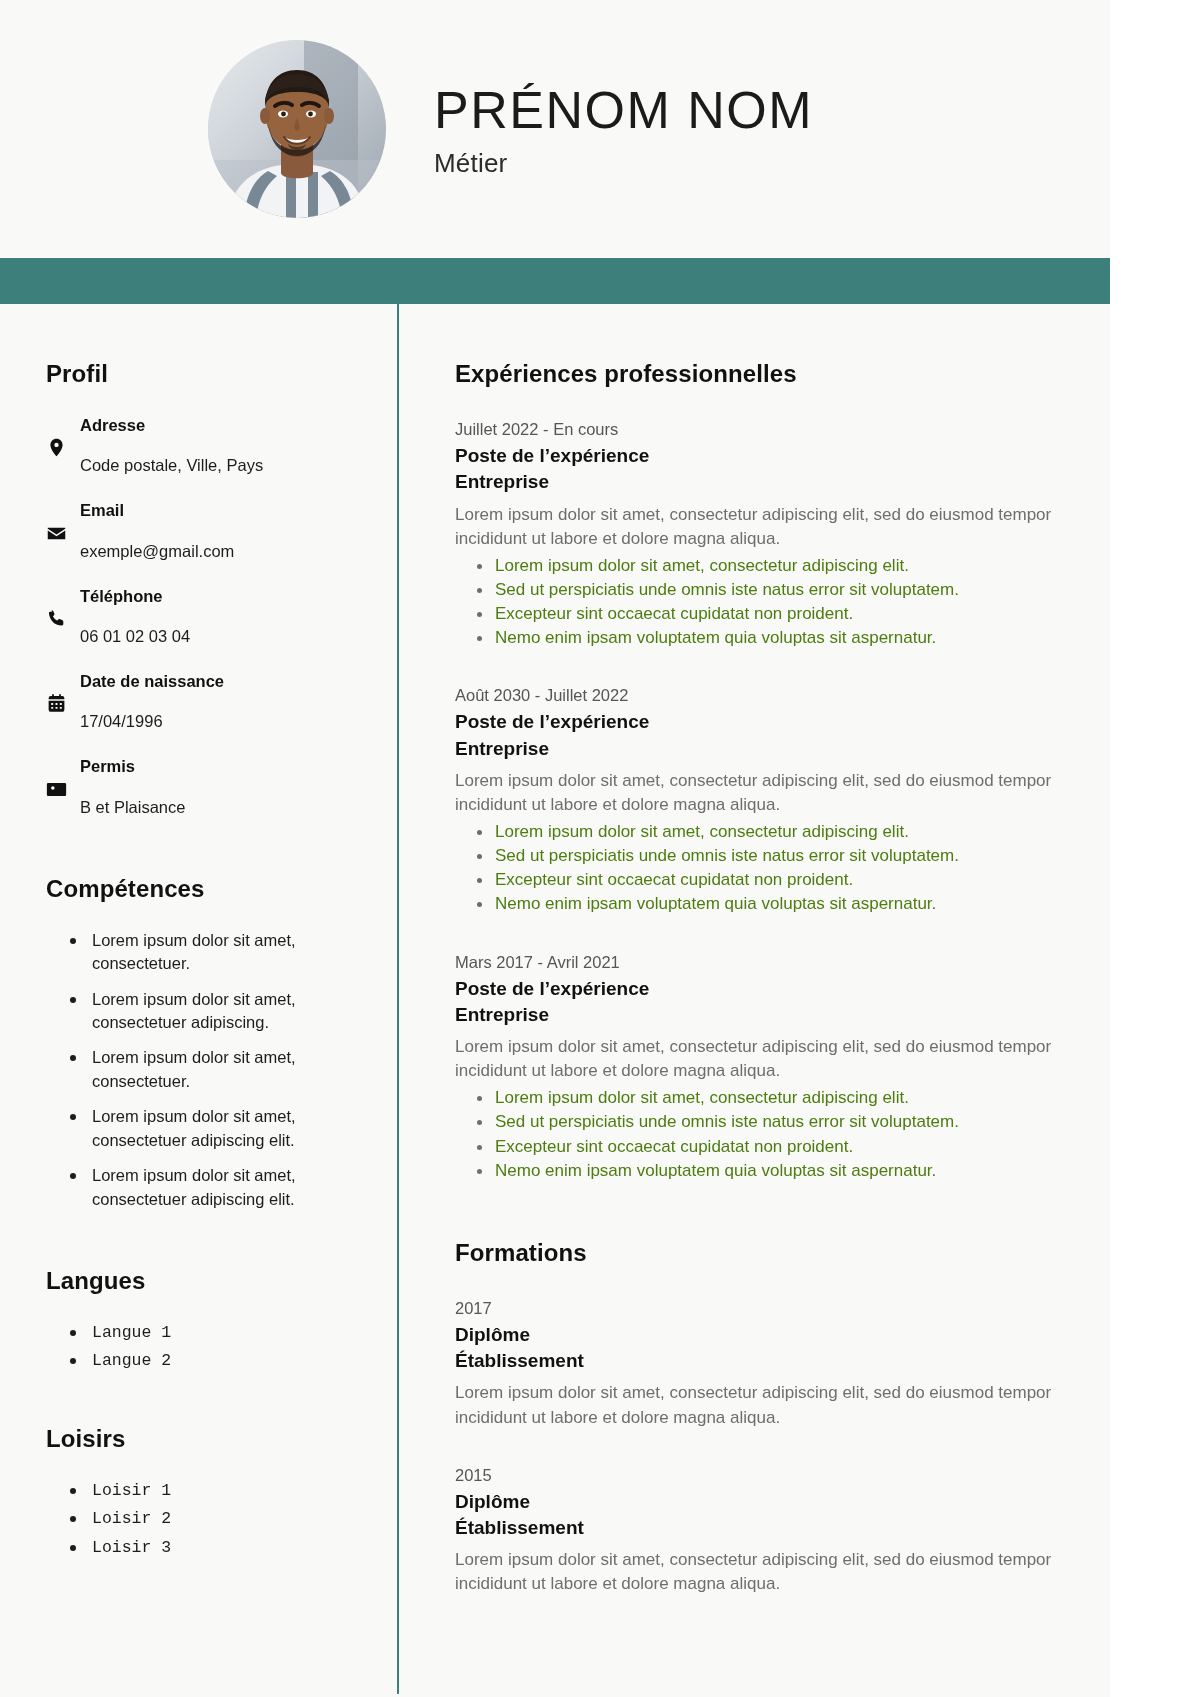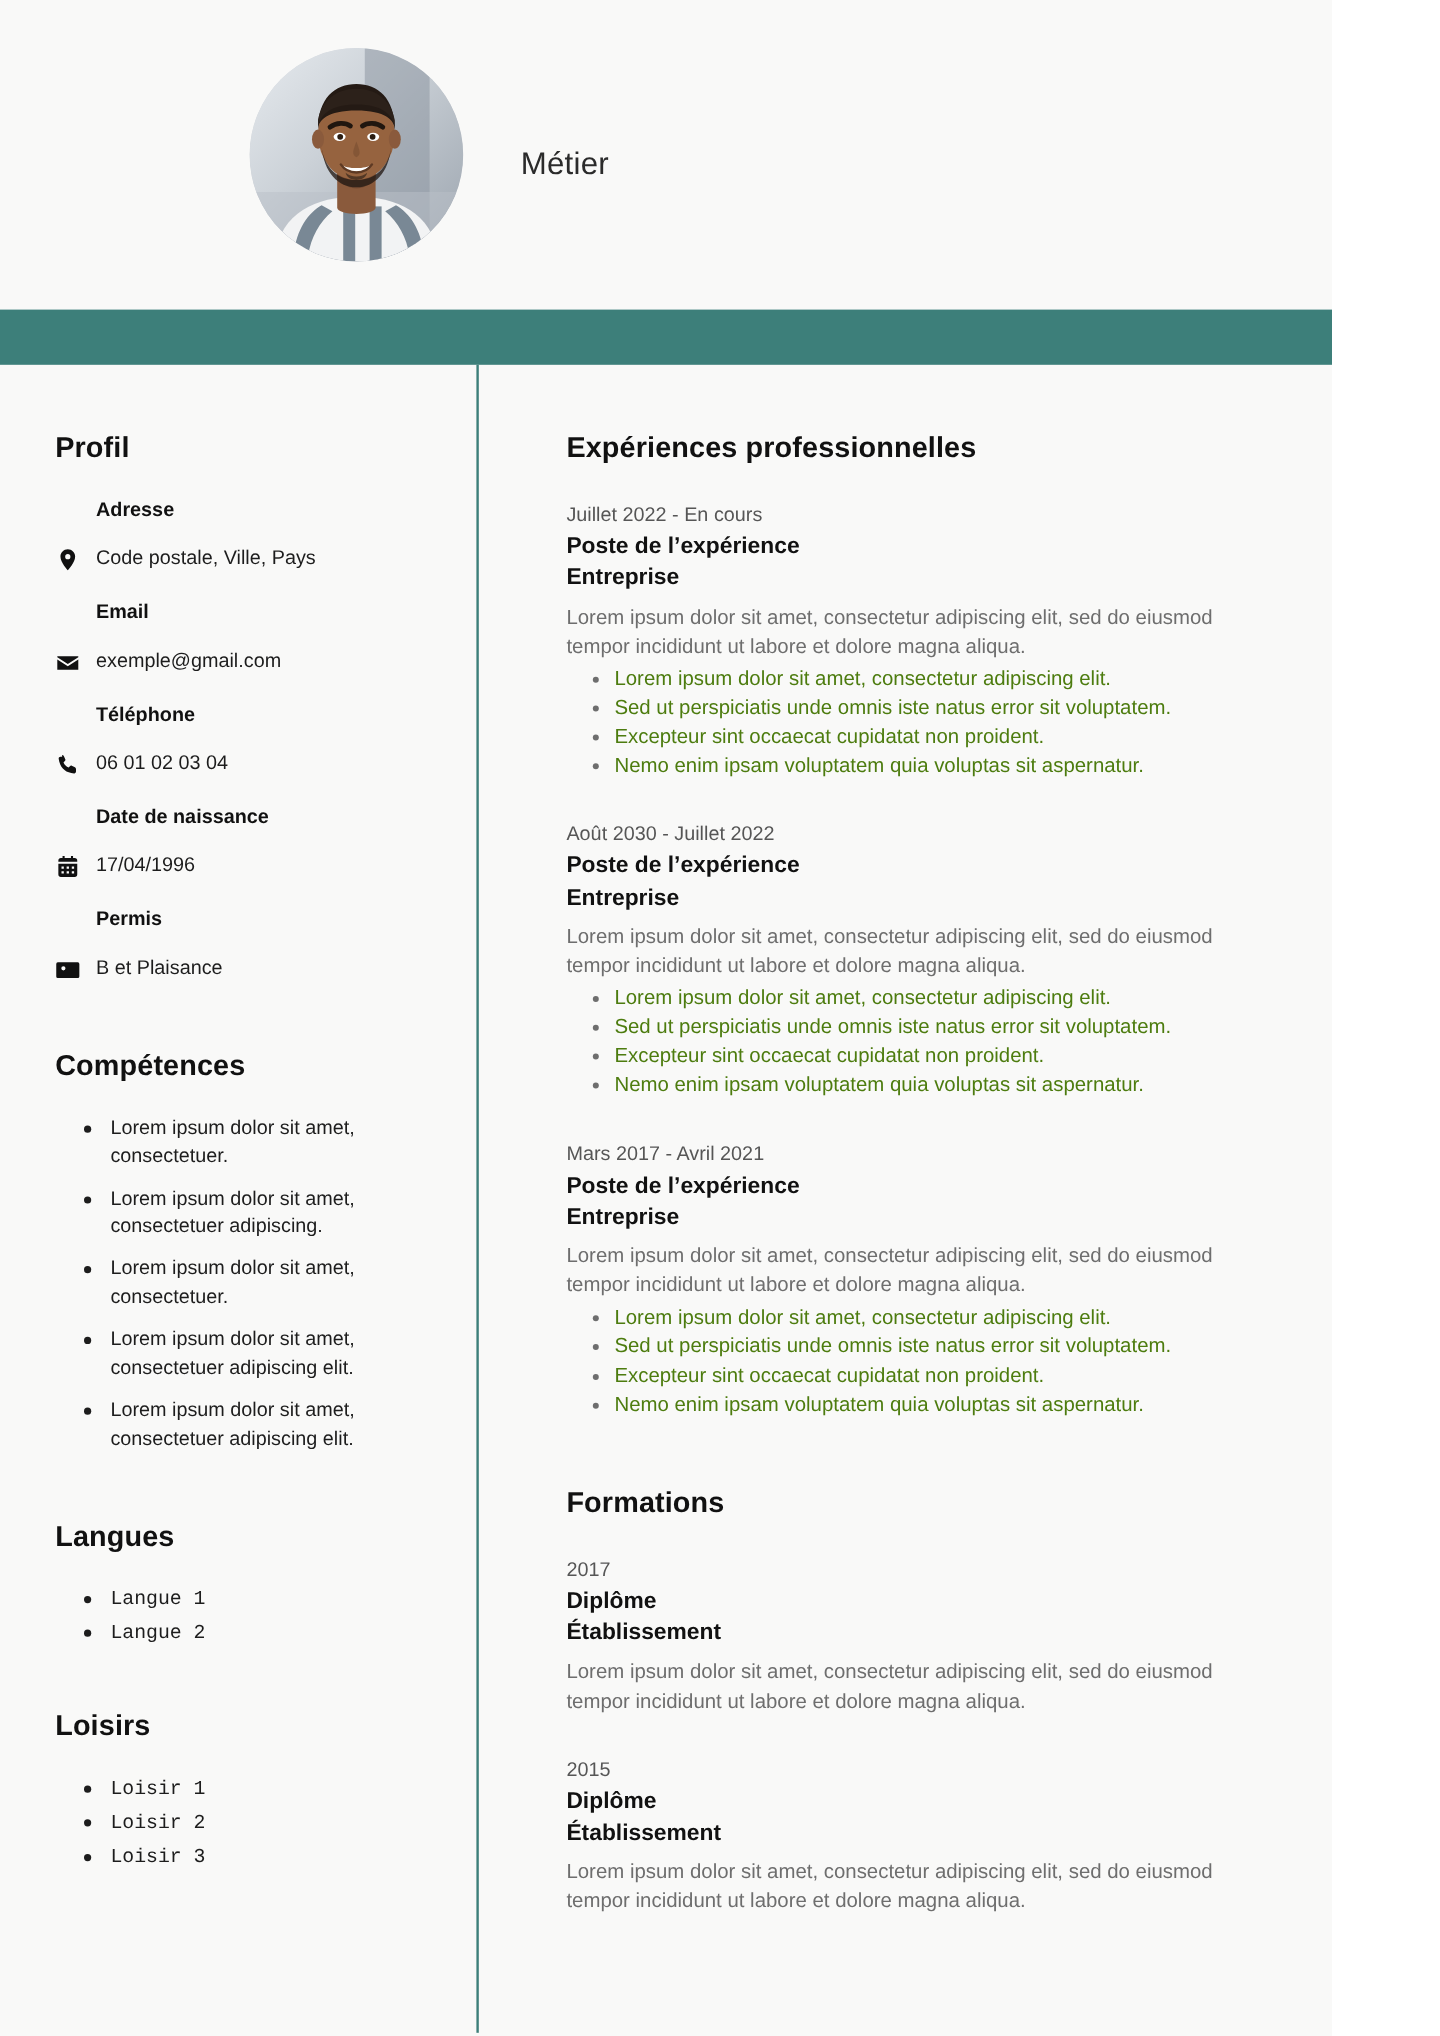--- a/index.html
+++ b/index.html
@@ -84,21 +84,20 @@
     width: 2px;
     background: #3d7f7a;
     flex: 0 0 2px;
     align-self: stretch;
     min-height: 1390px;
   }
 
   .col-right {
     flex: 1;
     padding: 56px 48px 60px 44px;
-    margin-left: 17px;
   }
 
   
   .sec-title-left {
     font-size: 24px;
     font-weight: 700;
     color: #111;
     letter-spacing: 0.1px;
     margin-bottom: 26px;
   }
@@ -108,21 +107,21 @@
     color: #111;
     letter-spacing: 0.1px;
     margin-bottom: 30px;
   }
   .sec-gap { margin-top: 56px; }
   .sec-gap-sm { margin-top: 52px; }
 
   
   .contact-row {
     display: flex;
-    align-items: flex-end;
+    align-items: center;
     margin-bottom: 22px;
   }
   .contact-icon {
     flex: 0 0 34px;
     width: 34px;
     padding-top: 4px;
     color: #111;
   }
   .contact-icon svg { display: block; width: 21px; height: 21px; fill: #111; }
   .contact-text { flex: 1; }
@@ -272,20 +271,21 @@
           <path d="M76 97 C82 105 96 105 102 97 C97 101 81 101 76 97 Z" fill="#ffffff"></path>
           <path d="M76 97 C82 106 96 106 102 97" stroke="#5e3a24" stroke-width="2" fill="none" stroke-linecap="round"></path>
 
           <path d="M60 82 C62 104 74 116 89 116 C104 116 116 104 118 82 C116 100 104 110 89 110 C74 110 62 100 60 82 Z" fill="#241a14" opacity="0.78"></path>
           <path d="M80 104 C84 108 94 108 98 104 C96 112 82 112 80 104 Z" fill="#241a14" opacity="0.6"></path>
         </g>
       </svg>
     </div>
 
     <div class="identity">
+      <div class="full-name">PRÉNOM NOM</div>
       <div class="job-title">Métier</div>
     </div>
   </div>
 
   <div class="accent-band"></div>
 
   <div class="cv-body">
 
     <div class="col-left">
 

